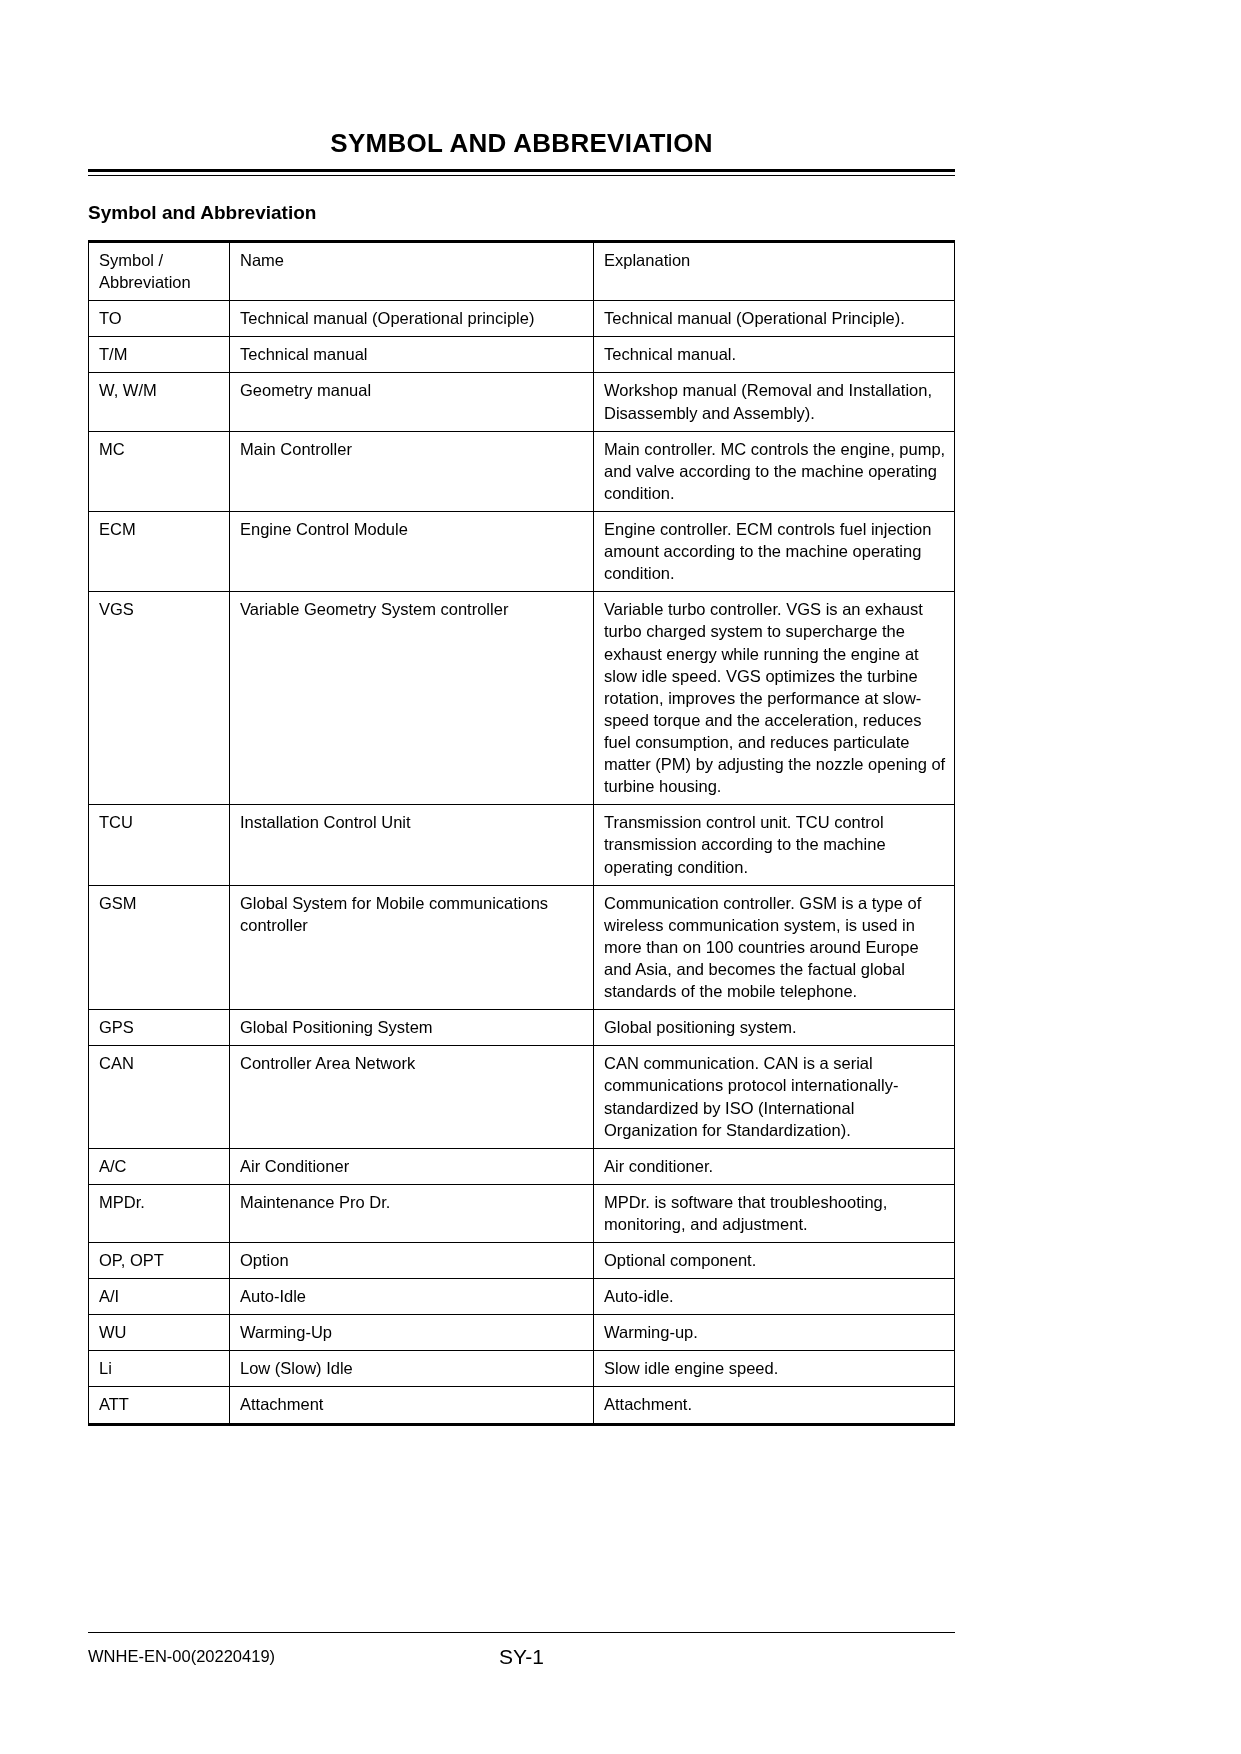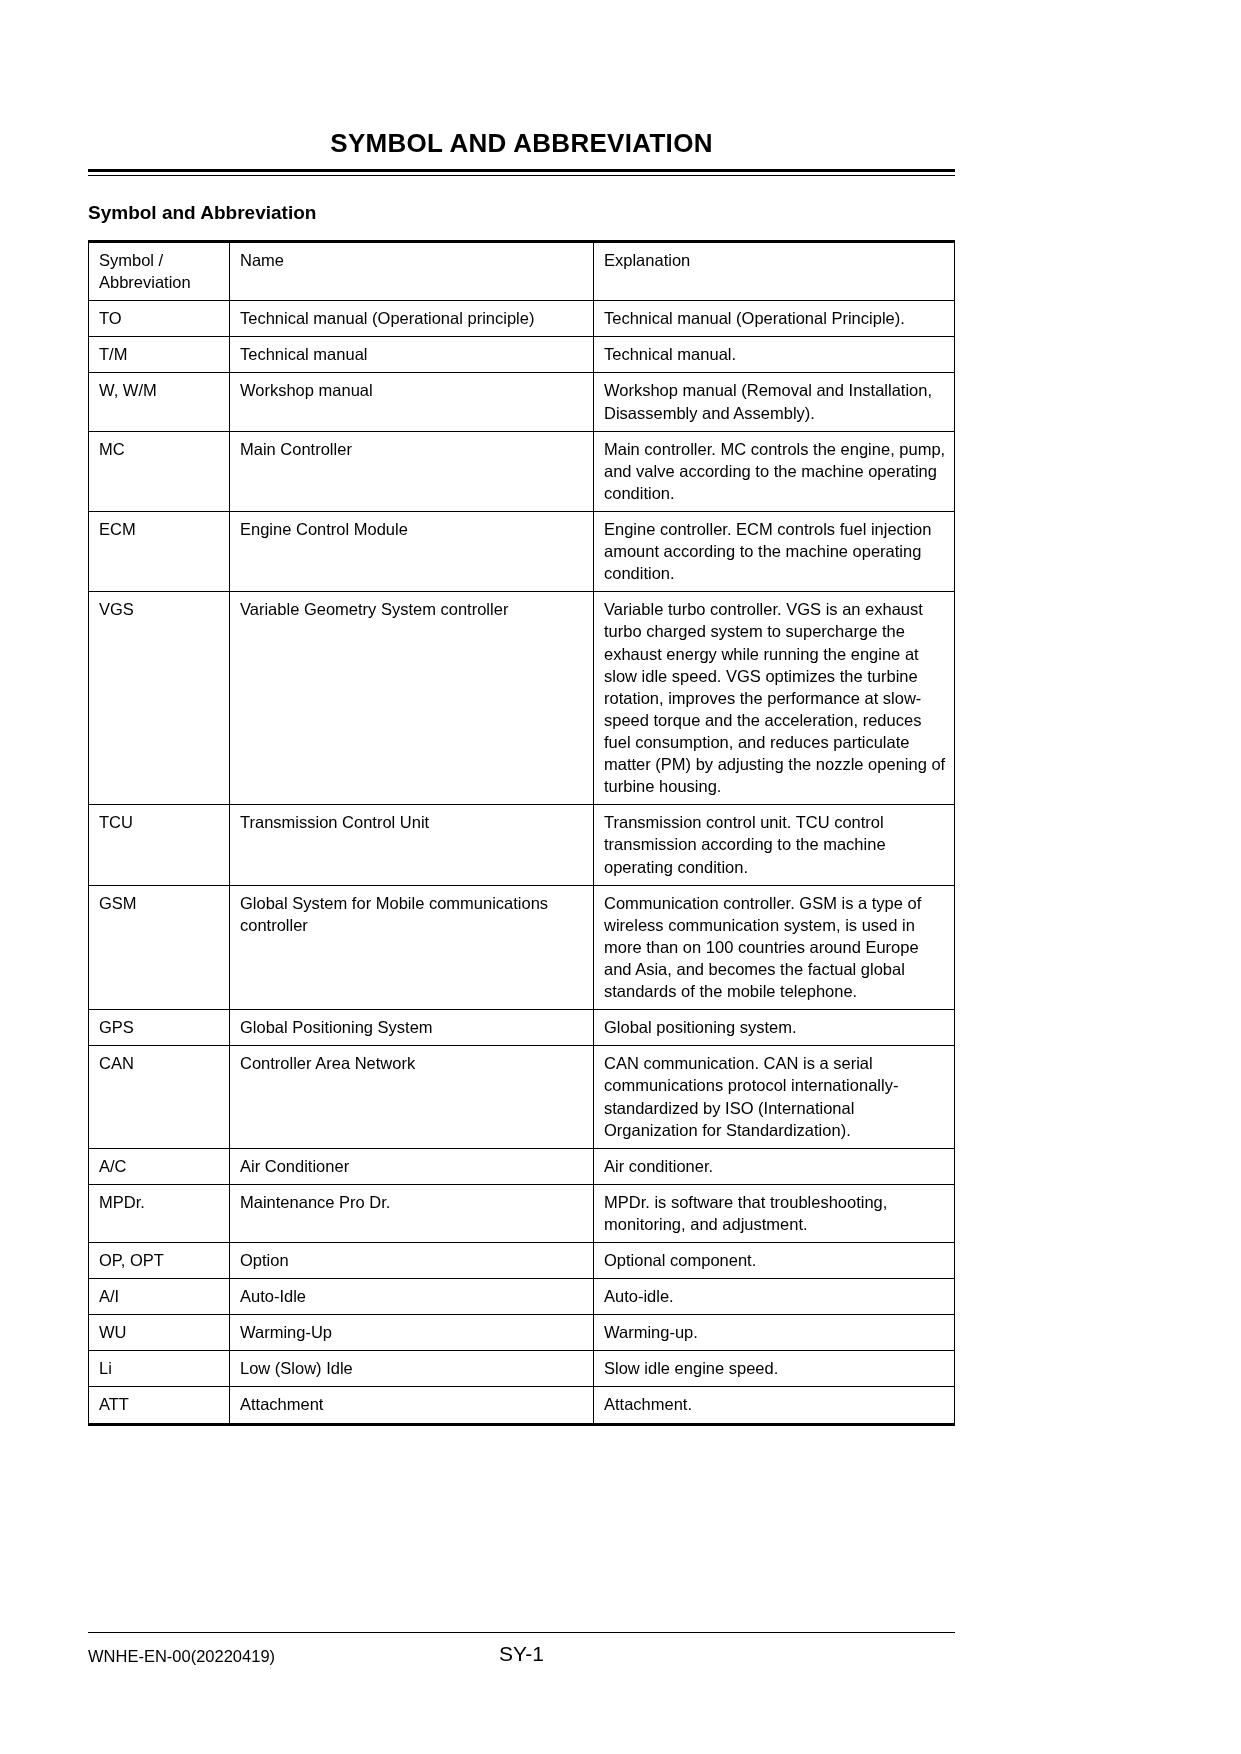--- a/index.html
+++ b/index.html
@@ -73,21 +73,21 @@
     left: 88px;
     right: 88px;
     bottom: 88px;
   }
   .footer-rule {
     border-top: 1px solid #000;
     margin-bottom: 14px;
   }
   .footer-row {
     display: flex;
-    align-items: flex-end;
+    align-items: center;
     position: relative;
     font-size: 16.5px;
   }
   .footer-left {
     flex: 0 0 auto;
   }
   .footer-center {
     position: absolute;
     left: 0; right: 0;
     text-align: center;
@@ -121,41 +121,41 @@
         <td class="col-name">Technical manual (Operational principle)</td>
         <td class="col-exp">Technical manual (Operational Principle).</td>
       </tr>
       <tr>
         <td class="col-sym">T/M</td>
         <td class="col-name">Technical manual</td>
         <td class="col-exp">Technical manual.</td>
       </tr>
       <tr>
         <td class="col-sym">W, W/M</td>
-        <td class="col-name">Workshop manual</td>
+        <td class="col-name">Geometry manual</td>
         <td class="col-exp">Workshop manual (Removal and Installation, Disassembly and Assembly).</td>
       </tr>
       <tr>
         <td class="col-sym">MC</td>
         <td class="col-name">Main Controller</td>
         <td class="col-exp">Main controller. MC controls the engine, pump, and valve according to the machine operating condition.</td>
       </tr>
       <tr>
         <td class="col-sym">ECM</td>
         <td class="col-name">Engine Control Module</td>
         <td class="col-exp">Engine controller. ECM controls fuel injection amount according to the machine operating condition.</td>
       </tr>
       <tr>
         <td class="col-sym">VGS</td>
         <td class="col-name">Variable Geometry System controller</td>
         <td class="col-exp">Variable turbo controller. VGS is an exhaust turbo charged system to supercharge the exhaust energy while running the engine at slow idle speed. VGS optimizes the turbine rotation, improves the performance at slow-speed torque and the acceleration, reduces fuel consumption, and reduces particulate matter (PM) by adjusting the nozzle opening of turbine housing.</td>
       </tr>
       <tr>
         <td class="col-sym">TCU</td>
-        <td class="col-name">Transmission Control Unit</td>
+        <td class="col-name">Installation Control Unit</td>
         <td class="col-exp">Transmission control unit. TCU control transmission according to the machine operating condition.</td>
       </tr>
       <tr>
         <td class="col-sym">GSM</td>
         <td class="col-name">Global System for Mobile communications controller</td>
         <td class="col-exp">Communication controller. GSM is a type of wireless communication system, is used in more than on 100 countries around Europe and Asia, and becomes the factual global standards of the mobile telephone.</td>
       </tr>
       <tr>
         <td class="col-sym">GPS</td>
         <td class="col-name">Global Positioning System</td>

